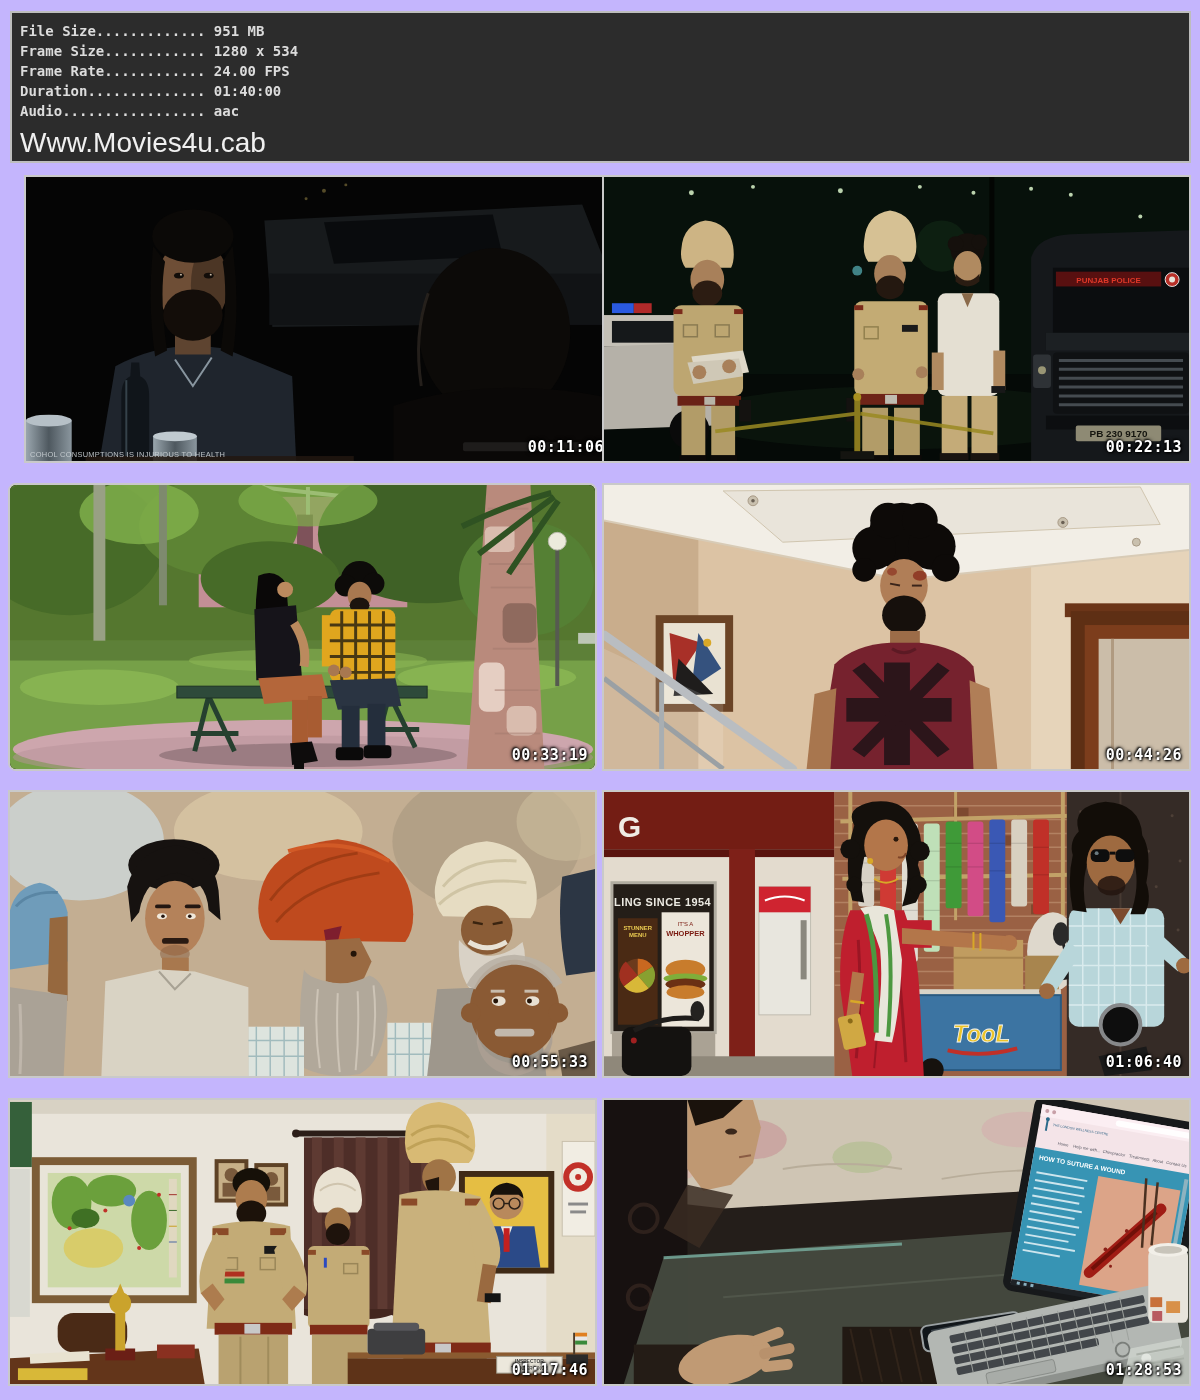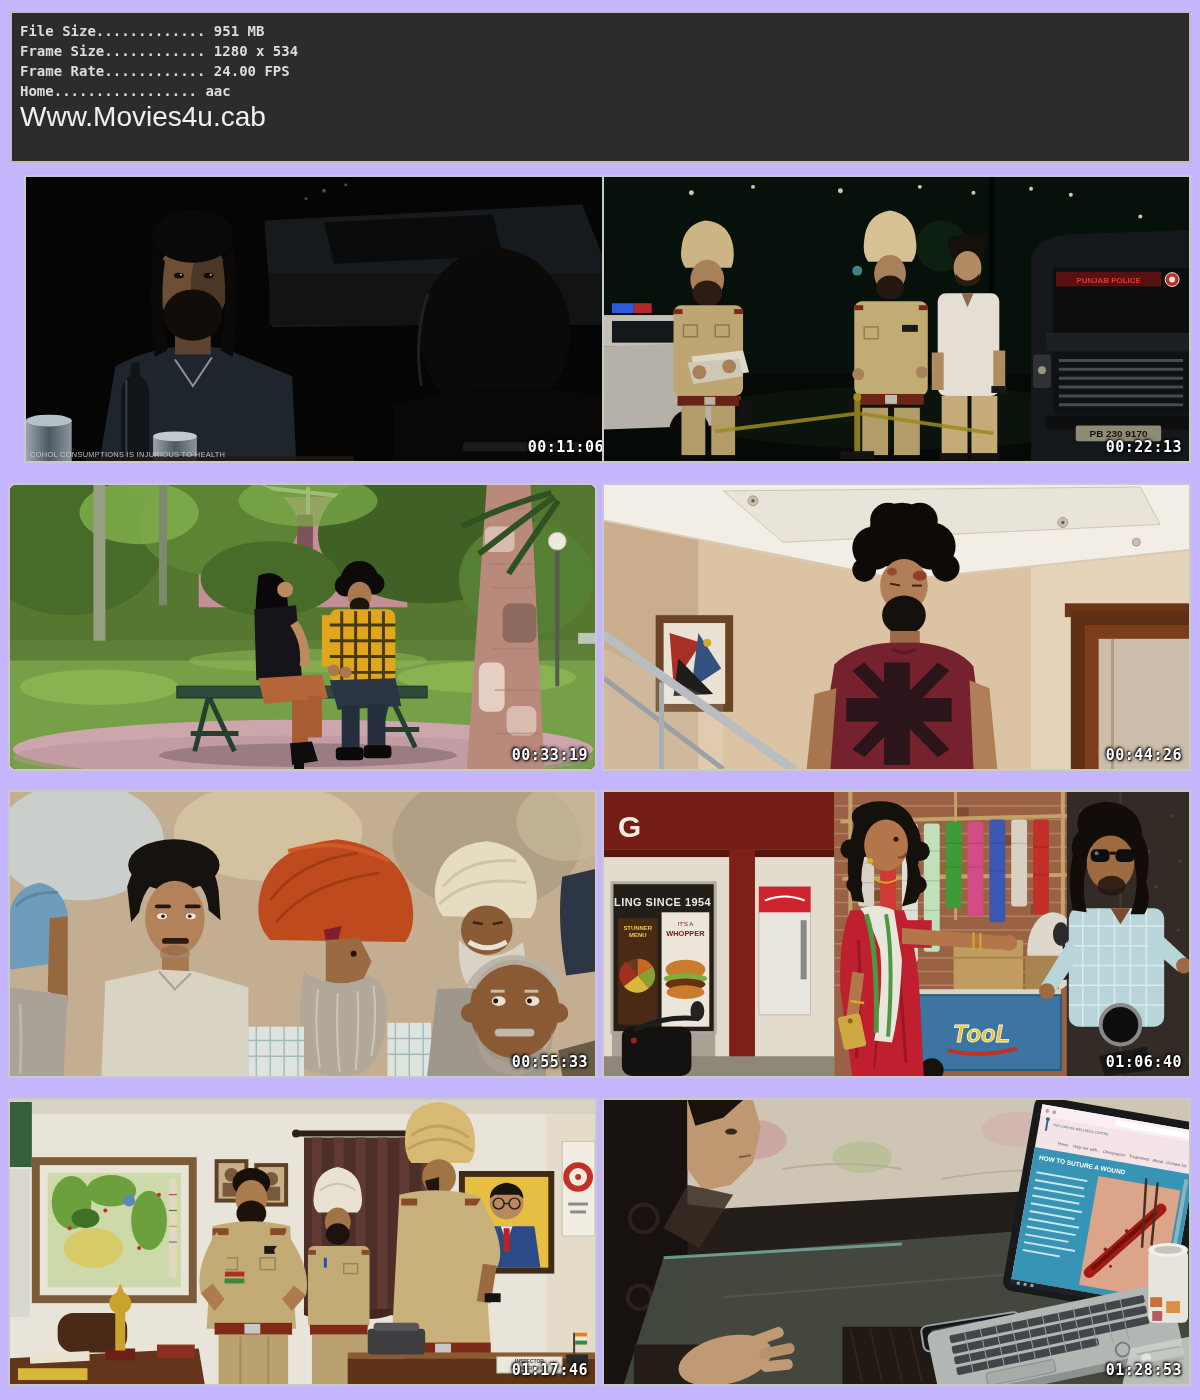--- a/index.html
+++ b/index.html
@@ -2,21 +2,21 @@
 <html><head>
 <meta charset="utf-8">
 <style>
   html,body{margin:0;padding:0;background:#242424;}
   #page{position:relative;width:1200px;height:1400px;background:#c4b5fd;overflow:hidden;
         font-family:"Liberation Sans",sans-serif;}
   #infoPanel{position:absolute;left:10px;top:11px;width:1181px;height:152px;box-sizing:border-box;
         background:#2c2c2c;border:2px solid #bdbdbd;overflow:hidden;padding:8px 0 0 8px;}
   .info-line{font:bold 14px "DejaVu Sans Mono",monospace;color:#dcdcdc;line-height:20px;
         white-space:pre;letter-spacing:0px;}
-  .watermark{font:28px "Liberation Sans",sans-serif;color:#f0f0f0;line-height:30px;margin-top:1px;}
+  .watermark{font:28px "Liberation Sans",sans-serif;color:#f0f0f0;line-height:30px;margin-top:7px;}
   .shot{position:absolute;width:589px;height:288px;box-sizing:border-box;border:2px solid #c9c9c9;
         background:#000;overflow:hidden;}
   .shot svg{display:block;width:100%;height:100%;}
   .ts{position:absolute;right:7px;bottom:5px;font:bold 15px "DejaVu Sans Mono",monospace;color:#fff;
       letter-spacing:.5px;
       text-shadow:-1px -1px 2px rgba(0,0,0,.95),1px 1px 2px rgba(0,0,0,.95),0 0 4px #000;}
   #shot1{left:24px;top:175px;}  #shot2{left:602px;top:175px;}
   #shot3{left:8px;top:483px;border-radius:8px;}  #shot4{left:602px;top:483px;}
   #shot5{left:8px;top:790px;}  #shot6{left:602px;top:790px;}
   #shot7{left:8px;top:1098px;} #shot8{left:602px;top:1098px;}
@@ -24,21 +24,22 @@
 </style>
 </head>
 <body>
 
 <div id="page">
 
   <div id="infoPanel">
     <div class="info-line">File Size............. 951 MB</div>
     <div class="info-line">Frame Size............ 1280 x 534</div>
     <div class="info-line">Frame Rate............ 24.00 FPS</div>
-    <div class="info-line">Home................. aac</div>
+    <div class="info-line">Duration.............. 01:40:00</div>
+    <div class="info-line">Audio................. aac</div>
     <div class="watermark">Www.Movies4u.cab</div>
   </div>
 
   <div class="shot" id="shot1">
     <svg viewBox="0 0 589 288" preserveAspectRatio="none">
       <defs>
         <linearGradient id="s1steel" x1="0" y1="0" x2="1" y2="0">
           <stop offset="0" stop-color="#9aa6ae"></stop>
             <stop offset=".5" stop-color="#4e585f"></stop>
             <stop offset="1" stop-color="#8a969e"></stop>

